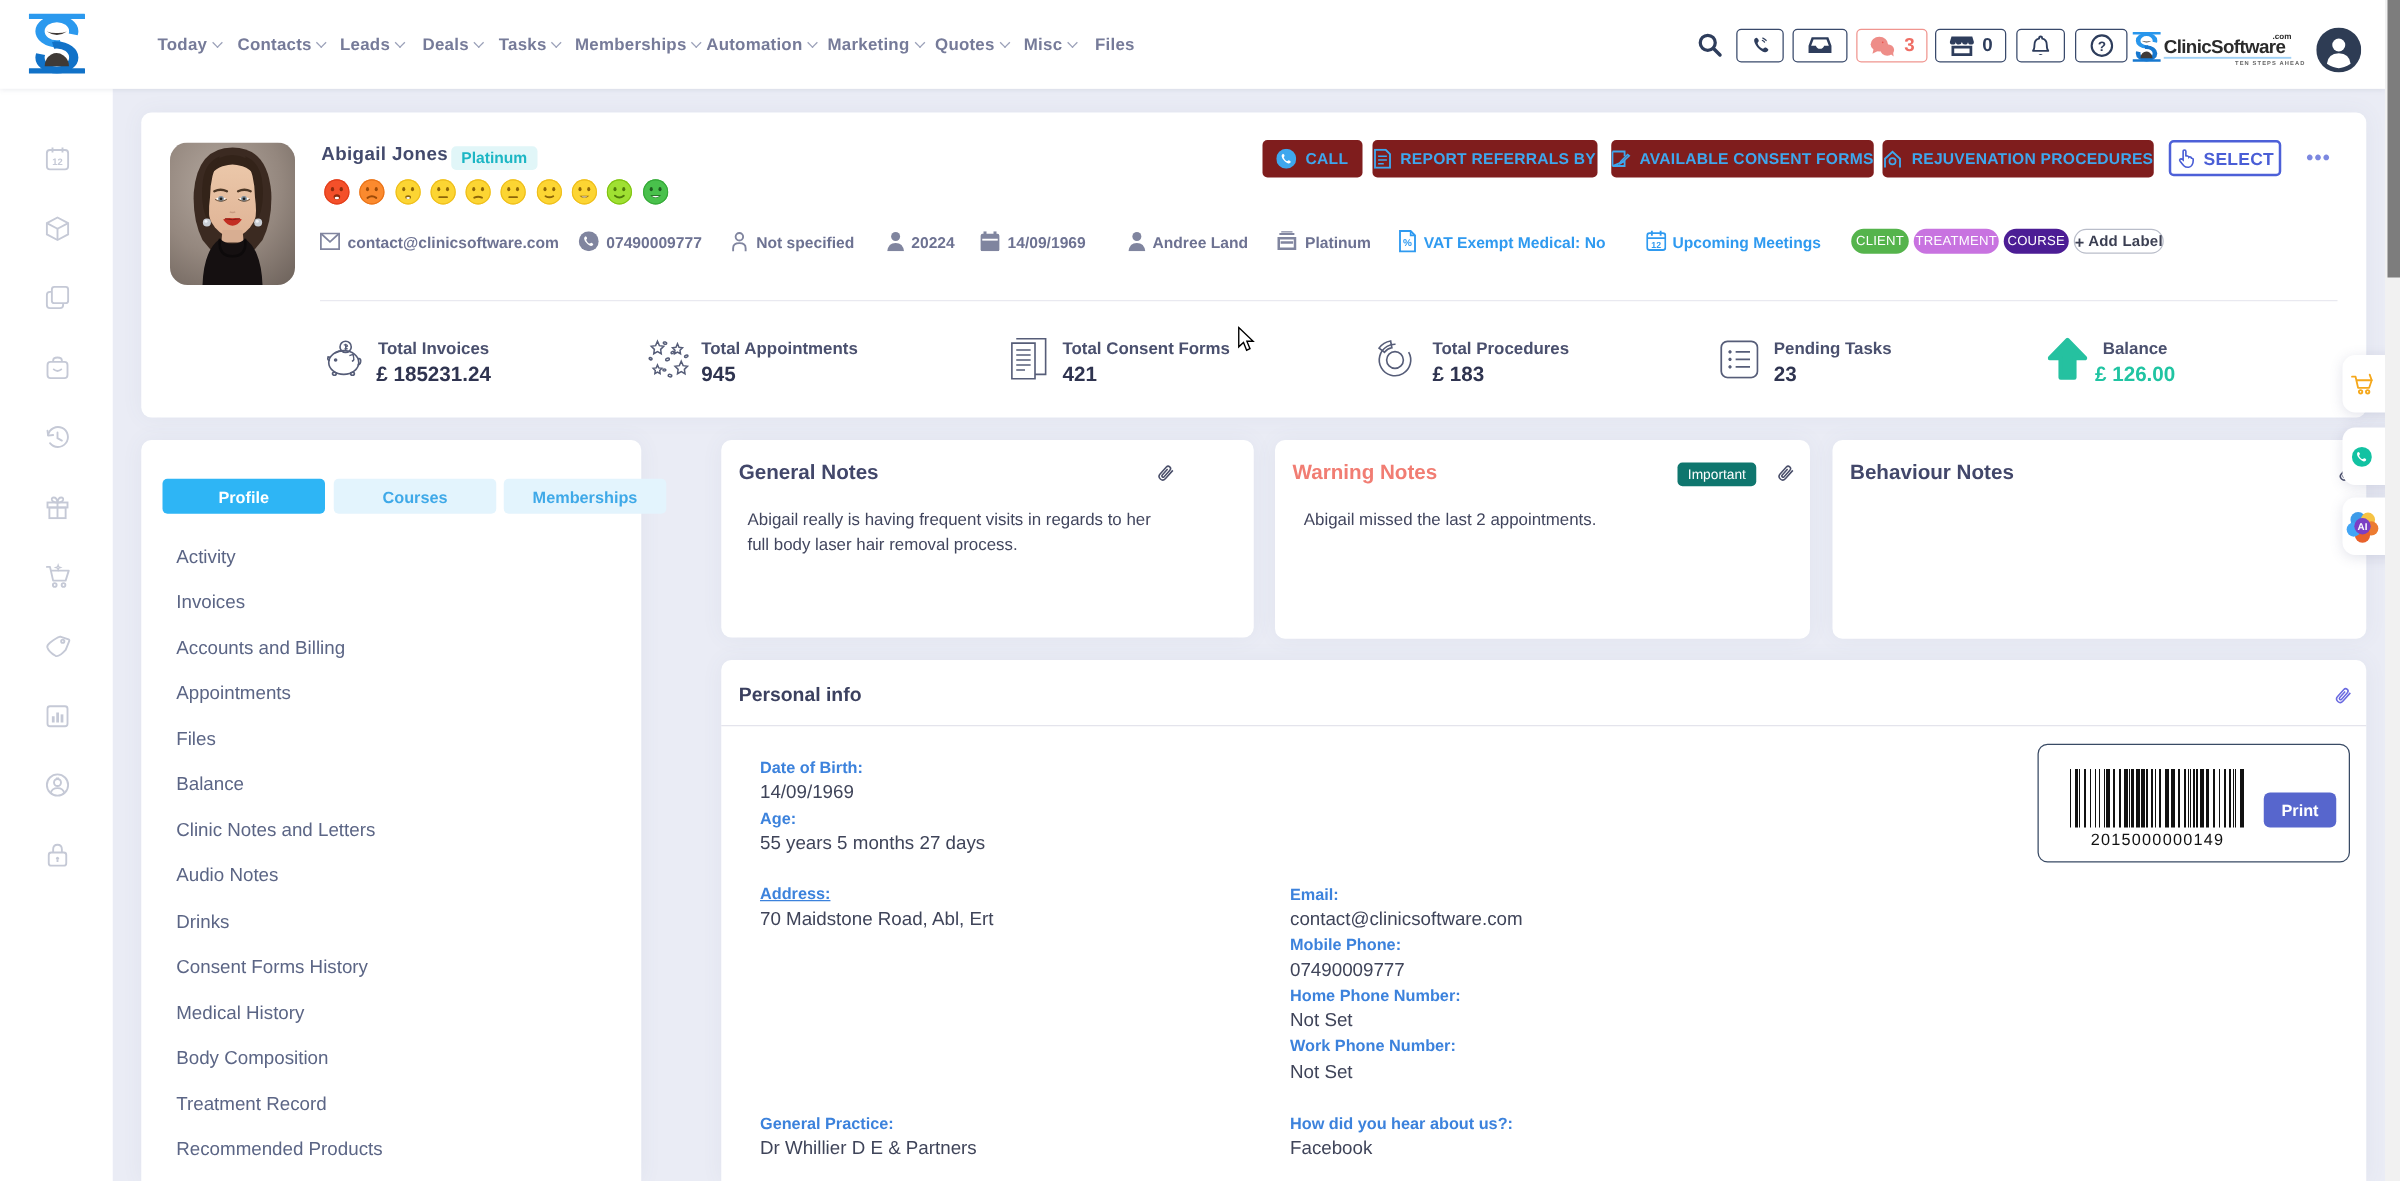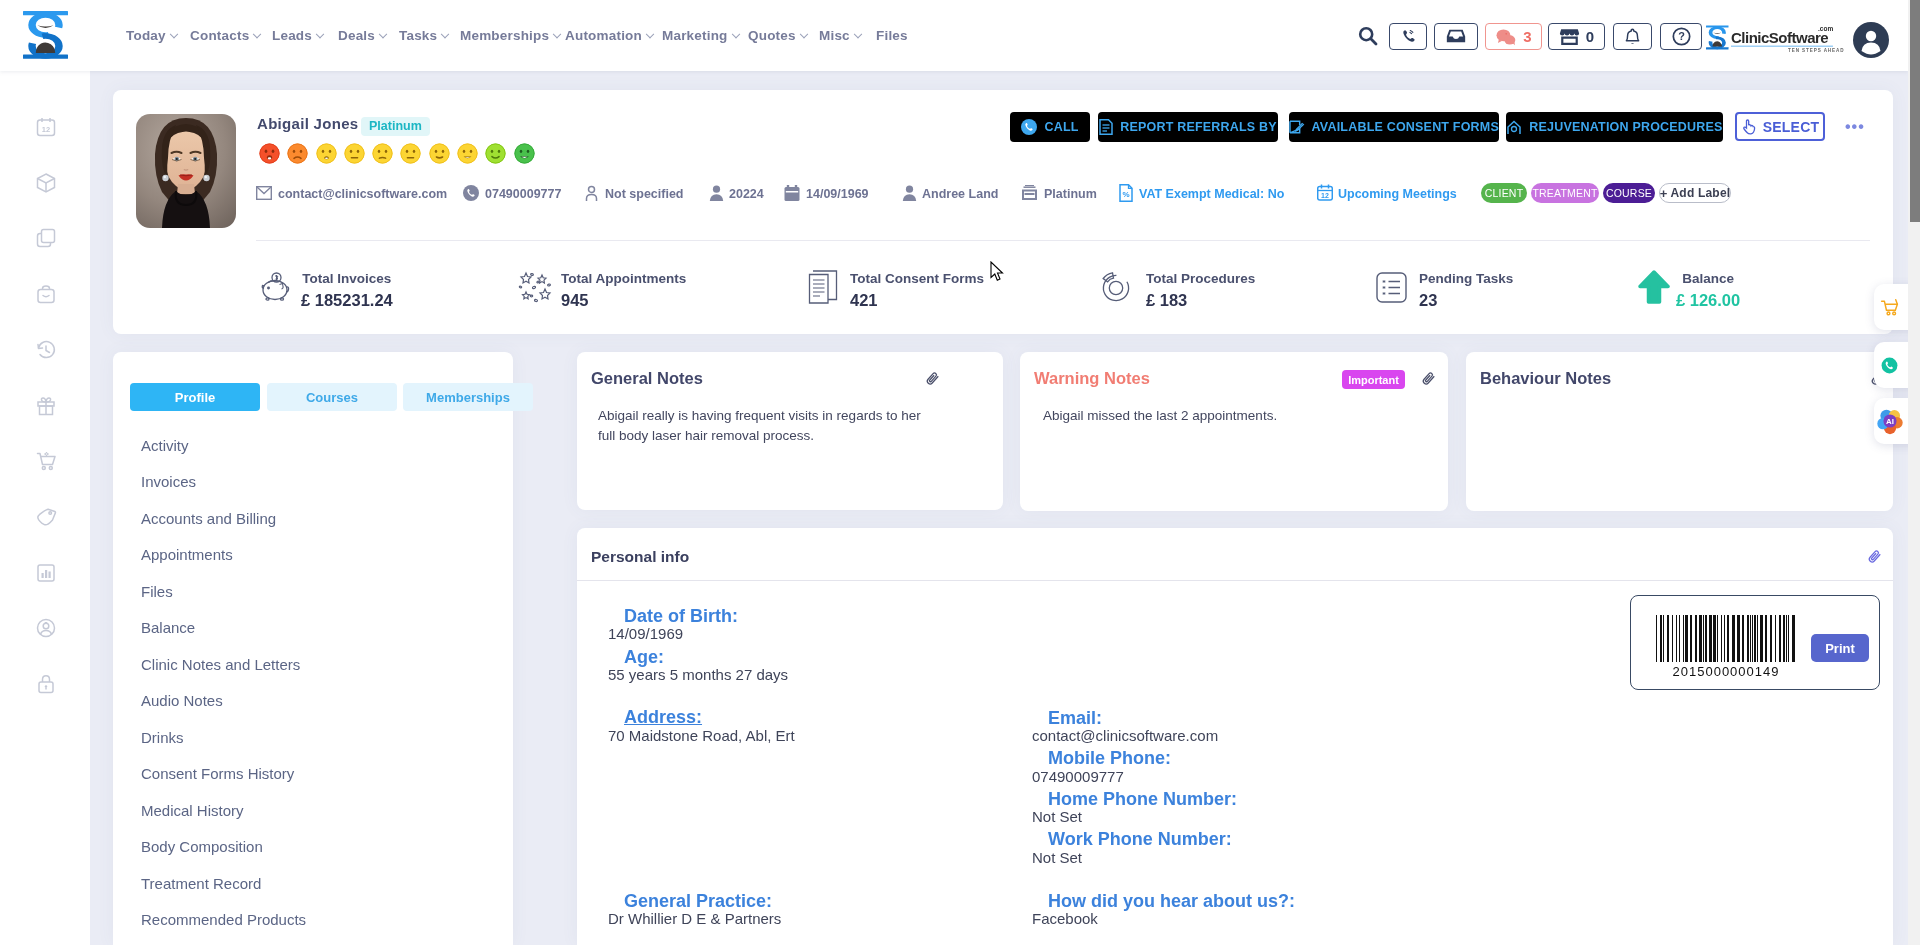--- a/index.html
+++ b/index.html
@@ -22,37 +22,37 @@
 
 #content { position:absolute; top:71px; left:90px; width:1818px; height:874px; background:#eaecf5; }
 .card { position:absolute; background:#fff; border-radius:8px; box-shadow:0 0 18px rgba(86,97,138,0.06); }
 
 
 #clientcard { left:23px; top:19px; width:1780px; height:244px; }
 #cname { position:absolute; left:144px; top:25px; font-size:15px; font-weight:700; color:#434a6d; letter-spacing:0.3px; }
 #platbadge { position:absolute; left:248px; top:27px; background:#e1f6f8; color:#1cb6c4; font-size:12.5px; font-weight:700; height:19px; line-height:19px; padding:0 8px; border-radius:4px; }
 .cinfo { position:absolute; top:97px; font-size:12.5px; font-weight:600; color:#6d7292; white-space:nowrap; }
 .blulink { position:absolute; top:97px; font-size:12.5px; font-weight:700; color:#2f9af0; white-space:nowrap; }
-.abtn { position:absolute; top:22px; white-space:nowrap; height:30px; background:#000000; border-radius:4px; color:#3ea7ee; font-size:12.5px; font-weight:700; display:flex; align-items:center; justify-content:center; gap:7px; letter-spacing:0.2px; }
+.abtn { position:absolute; top:22px; white-space:nowrap; height:30px; background:#7f1d1d; border-radius:4px; color:#3ea7ee; font-size:12.5px; font-weight:700; display:flex; align-items:center; justify-content:center; gap:7px; letter-spacing:0.2px; }
 .lbl { position:absolute; top:93px; white-space:nowrap; height:20px; border-radius:10px; color:#fff; font-size:10.5px; font-weight:400; display:flex; align-items:center; justify-content:center; letter-spacing:0.2px; }
 .statlbl { font-size:13.5px; font-weight:600; color:#4a506e;text-align:center; }
 .statval { font-size:16.5px; font-weight:700; color:#2f3450; margin-top:5px; }
 
 
 #menucard { left:23px; top:281px; width:400px; height:593px; border-radius:8px 8px 0 0; }
 .tab { position:absolute; top:31px; width:130px; height:28px; border-radius:4px; font-size:13px; font-weight:700; display:flex; align-items:center; justify-content:center; }
 .menuitem { position:absolute; left:28px; font-size:15px; font-weight:500; color:#5b6585; }
 
 
 .ntitle { position:absolute; left:14px; top:17px; font-size:16.5px; font-weight:600; color:#42476a; }
 .nbody { position:absolute; left:21px; top:54px; font-size:13.5px; font-weight:500; color:#42465e; line-height:20px; }
 
 
 #personal { left:487px; top:457px; width:1316px; height:417px; border-radius:8px 8px 0 0; }
-.plabel { position:absolute; font-size:18px; font-weight:700; color:#3c82dc; white-space:nowrap;margin-left:16px; }
+.plabel { position:absolute; font-size:13px; font-weight:700; color:#3c82dc; white-space:nowrap; }
 .pvalue { position:absolute; font-size:15px; font-weight:500; color:#3f4459; white-space:nowrap; }
 
 
 #sbtrack { position:absolute; top:0; left:1908px; width:12px; height:945px; background:#f1f1f1; z-index:50; }
 #sbthumb { position:absolute; top:0; left:1910px; width:10px; height:222px; background:#7d7d7d; z-index:51; }
 
 .fwidget { position:absolute; width:46px; height:46px; background:#fff; border-radius:10px 0 0 10px; box-shadow:0 2px 10px rgba(86,97,138,0.18); z-index:30; display:flex; align-items:center; justify-content:center; }
 .pclip { position:absolute; }
 .cicon { }
 svg.abs { position:absolute; }
@@ -555,21 +555,21 @@
       <div class="ntitle">General Notes</div>
       <svg class="pclip" style="left:346px; top:17px;" width="19" height="19" viewBox="0 0 19 19">
           <g transform="rotate(42 9.5 9.5)">
             <path d="M12.3 4 L12.3 13 Q12.3 15.8 9.5 15.8 Q6.7 15.8 6.7 13 L6.7 5.5 Q6.7 3.6 8.6 3.6 Q10.5 3.6 10.5 5.5 L10.5 12.4 Q10.5 13.5 9.5 13.5 Q8.5 13.5 8.5 12.4 L8.5 6" fill="none" stroke="#4a4f6a" stroke-width="1.25"></path>
           </g>
         </svg>
       <div class="nbody">Abigail really is having frequent visits in regards to her<br>full body laser hair removal process.</div>
     </div>
     <div class="card" id="warnnotes" style="left:930px; top:281px; width:428px; height:159px;">
       <div class="ntitle" style="color:#f17d73;">Warning Notes</div>
-      <div class="abs" style="left:322px; top:18px; width:63px; height:19px; background:#d946ef; border-radius:4px; color:#fff; font-size:11px; font-weight:700; display:flex; align-items:center; justify-content:center;">Important</div>
+      <div class="abs" style="left:322px; top:18px; width:63px; height:19px; background:#0f766e; border-radius:4px; color:#fff; font-size:11px; font-weight:400; display:flex; align-items:center; justify-content:center;">Important</div>
       <svg class="pclip" style="left:399px; top:17px;" width="19" height="19" viewBox="0 0 19 19">
           <g transform="rotate(42 9.5 9.5)">
             <path d="M12.3 4 L12.3 13 Q12.3 15.8 9.5 15.8 Q6.7 15.8 6.7 13 L6.7 5.5 Q6.7 3.6 8.6 3.6 Q10.5 3.6 10.5 5.5 L10.5 12.4 Q10.5 13.5 9.5 13.5 Q8.5 13.5 8.5 12.4 L8.5 6" fill="none" stroke="#4a4f6a" stroke-width="1.25"></path>
           </g>
         </svg>
       <div class="nbody" style="left:23px;">Abigail missed the last 2 appointments.</div>
     </div>
     <div class="card" id="behnotes" style="left:1376px; top:281px; width:427px; height:159px;">
       <div class="ntitle">Behaviour Notes</div>
       <svg class="pclip" style="left:402px; top:17px;" width="19" height="19" viewBox="0 0 19 19">

